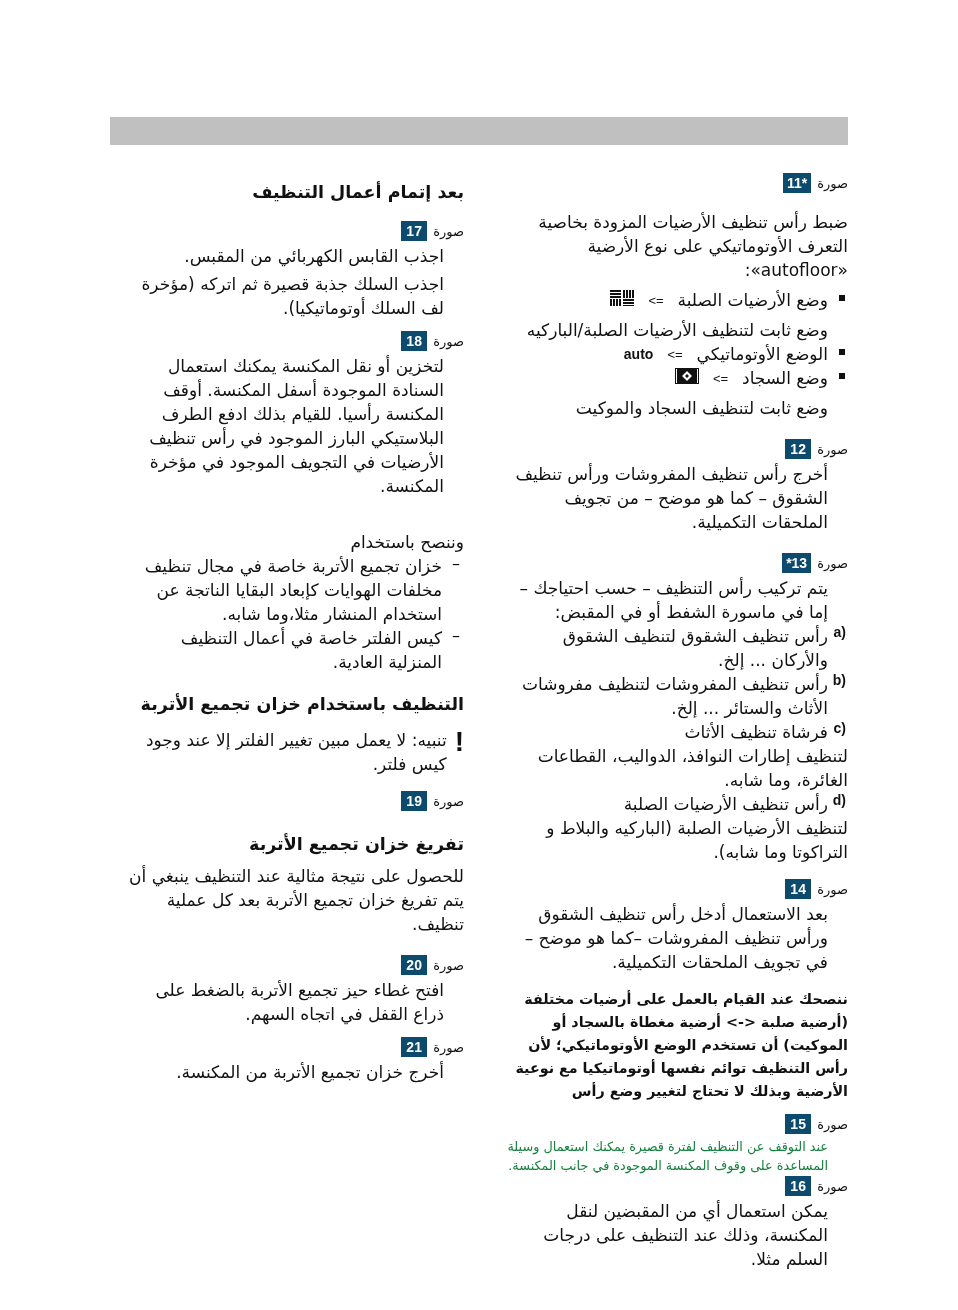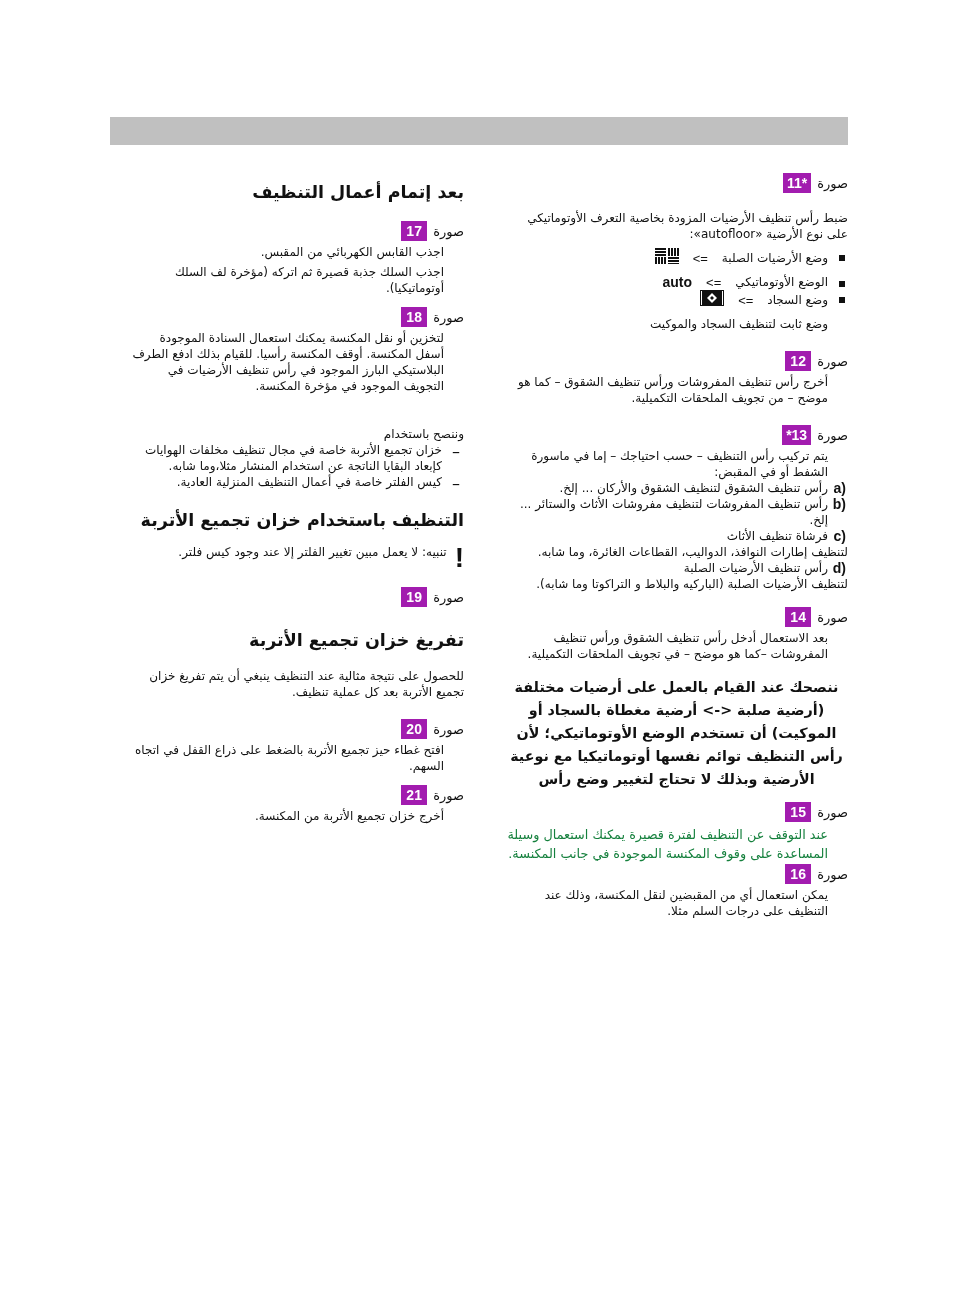--- a/index.html
+++ b/index.html
@@ -2,37 +2,37 @@
 <html><head>
 <meta charset="utf-8">
 <style>
   html, body { margin: 0; padding: 0; background: #ffffff; }
   body { width: 958px; height: 1310px; position: relative; overflow: hidden;
          font-family: "DejaVu Sans", "Liberation Sans", sans-serif; color: #111; }
   .topbar { position: absolute; left: 110px; top: 117px; width: 738px; height: 28px; background: #c0c0c0; }
   .col { position: absolute; direction: rtl; text-align: right; }
   .col-right { left: 505px; top: 172px; width: 343px; }
   .col-left  { left: 128px; top: 180px; width: 336px; }
-  p { margin: 0; font-size: 12px; line-height: 16px; }
+  p { margin: 0; font-size: 17px; line-height: 24px; }
   .fig { direction: rtl; display: flex; align-items: center; gap: 6px; font-size: 13px; height: 22px; margin-bottom: 2px; }
-  .fig .num { background: #a21caf; color: #fff; font-weight: bold; font-family: "Liberation Sans", sans-serif;
+  .fig .num { background: #0c4a6e; color: #fff; font-weight: bold; font-family: "Liberation Sans", sans-serif;
               font-size: 14px; padding: 1px 4px; min-width: 18px; text-align: center; line-height: 18px; direction: ltr; }
   .indent { padding-right: 20px; }
   .h1 { font-size: 17.5px; font-weight: bold; margin: 0 0 6px 0; line-height: 24px; }
   .bullet { position: relative; padding-right: 20px; }
   .bullet::before { content: ""; position: absolute; right: 3px; top: 7px; width: 6px; height: 6px; background: #111; }
   .mode-row { display: flex; direction: rtl; align-items: center; gap: 14px; }
   .arrow { direction: ltr; font-family: "Liberation Sans", sans-serif; font-size: 13px; }
   .auto { font-family: "Liberation Sans", sans-serif; font-weight: bold; font-size: 14px; direction: ltr; }
   .icon-box { display: inline-block; vertical-align: middle; }
   .lettered { position: relative; padding-right: 20px; }
   .lettered .let { position: absolute; right: 2px; top: 0; font-family: "Liberation Sans", sans-serif; font-weight: bold; font-size: 14px; direction: ltr; }
   .dash { position: relative; padding-right: 22px; }
   .dash .d { position: absolute; right: 4px; top: 0; }
-  .bold-para { font-weight: bold; font-size: 14.3px; line-height: 23px; text-align: center; }
+  .bold-para { font-weight: bold; font-size: 14.3px; line-height: 23px; }
   .gray p { color: #15803d; font-size: 12.8px; line-height: 19px; }
   .warn { display: flex; direction: rtl; gap: 8px; align-items: flex-start; }
   .warn .excl { font-family: "Liberation Sans", sans-serif; font-weight: bold; font-size: 28px; line-height: 28px; }
   .sp4 { height: 4px; } .sp6 { height: 6px; } .sp10 { height: 10px; } .sp14 { height: 14px; } .sp18 { height: 18px; }
 </style>
 </head>
 <body>
 
 <div class="topbar"></div>
 
@@ -63,20 +63,21 @@
             <rect x="3" y="9" width="2" height="7" fill="#111"></rect>
             <rect x="6" y="9" width="2" height="7" fill="#111"></rect>
             <rect x="9" y="9" width="2" height="7" fill="#111"></rect>
           <rect x="13" y="9" width="11" height="2" fill="#111"></rect>
             <rect x="13" y="12" width="11" height="2" fill="#111"></rect>
             <rect x="13" y="15" width="11" height="1" fill="#111"></rect>
         </svg>
       </span>
     </div>
     <div class="sp6"></div>
+    <p>وضع ثابت لتنظيف الأرضيات الصلبة/الباركيه</p>
   </div>
 
   <div class="bullet">
     <div class="mode-row">
       <p>الوضع الأوتوماتيكي</p>
       <span class="arrow">&lt;=</span>
       <span class="auto">auto</span>
     </div>
   </div>
 
@@ -195,21 +196,21 @@
     <p>تنبيه: لا يعمل مبين تغيير الفلتر إلا عند وجود كيس فلتر.</p>
   </div>
 
   <div class="sp14"></div>
   <div class="fig">
     <span>صورة</span>
     <span class="num">19</span>
   </div>
 
   <div class="sp18"></div>
-  <h2 class="h1" style="margin-bottom:16px;">تفريغ خزان تجميع الأتربة</h2>
+  <h2 class="h1" style="margin-bottom:8px;">تفريغ خزان تجميع الأتربة</h2>
   <p>للحصول على نتيجة مثالية عند التنظيف ينبغي أن يتم تفريغ خزان تجميع الأتربة بعد كل عملية تنظيف.</p>
 
   <div class="sp18"></div>
   <div class="fig">
     <span>صورة</span>
     <span class="num">20</span>
   </div>
   <p class="indent">افتح غطاء حيز تجميع الأتربة بالضغط على ذراع القفل في اتجاه السهم.</p>
 
   <div class="sp10"></div>

